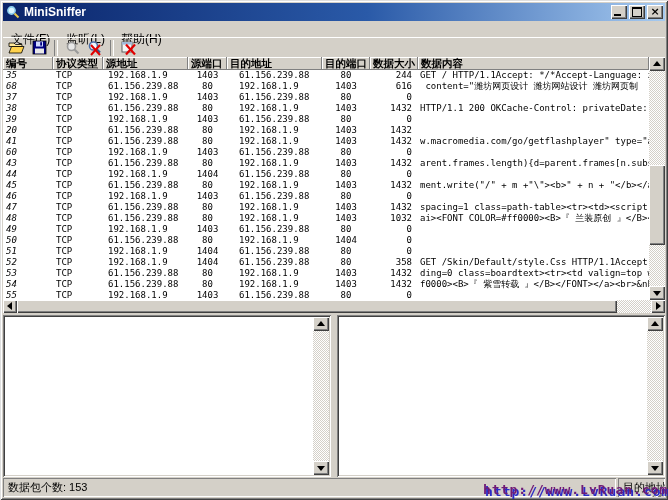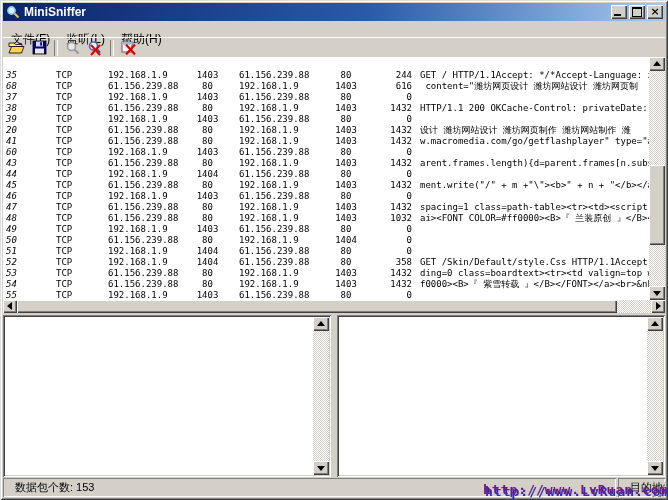--- a/index.html
+++ b/index.html
@@ -90,21 +90,21 @@
     box-shadow: inset 1px 1px 0 #808080, inset -1px -1px 0 #fff,
                 inset 2px 2px 0 #404040, inset -2px -2px 0 #d4d0c8;
   }
   .panel-scroll{position:absolute;right:2px;top:2px;bottom:2px;width:16px;}
   
   .statusbar{
     left:3px;bottom:3px;width:662px;height:19px;display:flex;gap:2px;align-items:stretch;
   }
   .sb-pane{
     box-shadow: inset 1px 1px 0 #808080, inset -1px -1px 0 #fff;
-    font-size:11px;line-height:18px;padding-left:12px;box-sizing:border-box;
+    font-size:11px;line-height:18px;padding-left:5px;box-sizing:border-box;
     white-space:nowrap;overflow:hidden;color:#000;
   }
   .sb-left{flex:1;}
   .sb-right{width:47px;}
   .grip{
     position:absolute;right:3px;bottom:3px;width:13px;height:13px;
     background:repeating-linear-gradient(135deg,#d4d0c8 0 2px,#fff 2px 3px,#808080 3px 5px);
     clip-path:polygon(100% 0,100% 100%,0 100%);
   }
   
@@ -182,20 +182,30 @@
       <rect x="2" y="2" width="10" height="10" fill="#f4f4f4" stroke="#606060" stroke-width="1"></rect>
       <rect x="2" y="2" width="10" height="2.6" fill="#a0b8d8"></rect>
       <line x1="6" y1="4.5" x2="15" y2="14.5" stroke="#e00000" stroke-width="2.2"></line>
       <line x1="15" y1="4.5" x2="6" y2="14.5" stroke="#e00000" stroke-width="2.2"></line>
     </svg>
   </span>
 </div>
 
 <div class="abs tablewrap">
   <div class="tbl-main">
+    <div class="thead">
+        <div class="hcell" style="width: 50px;">编号</div>
+        <div class="hcell" style="width: 50px;">协议类型</div>
+        <div class="hcell" style="width: 85px;">源地址</div>
+        <div class="hcell" style="width: 39px;">源端口</div>
+        <div class="hcell" style="width: 95px;">目的地址</div>
+        <div class="hcell" style="width: 48px;">目的端口</div>
+        <div class="hcell" style="width: 48px;">数据大小</div>
+        <div class="hcell" style="flex: 1 1 0%;">数据内容</div>
+      </div>
     <div class="rows">
         <div class="trow">
           <div class="cell c0" style="width: 50px;">35</div>
           <div class="cell c1" style="width: 50px;">TCP</div>
           <div class="cell c2" style="width: 85px;">192.168.1.9</div>
           <div class="cell c3" style="width: 39px;">1403</div>
           <div class="cell c4" style="width: 95px;">61.156.239.88</div>
           <div class="cell c5" style="width: 48px;">80</div>
           <div class="cell c6" style="width: 48px;">244</div>
           <div class="cell c7" style="flex: 1 1 0%;">GET / HTTP/1.1Accept: */*Accept-Language: zh-c</div>
@@ -241,21 +251,20 @@
           <div class="cell c7" style="flex: 1 1 0%;"></div>
         </div>
         <div class="trow">
           <div class="cell c0" style="width: 50px;">20</div>
           <div class="cell c1" style="width: 50px;">TCP</div>
           <div class="cell c2" style="width: 85px;">61.156.239.88</div>
           <div class="cell c3" style="width: 39px;">80</div>
           <div class="cell c4" style="width: 95px;">192.168.1.9</div>
           <div class="cell c5" style="width: 48px;">1403</div>
           <div class="cell c6" style="width: 48px;">1432</div>
-          <div class="cell c7" style="flex: 1 1 0%;">设计 潍坊网站设计 潍坊网页制作 潍坊网站制作 潍</div>
         </div>
         <div class="trow">
           <div class="cell c0" style="width: 50px;">41</div>
           <div class="cell c1" style="width: 50px;">TCP</div>
           <div class="cell c2" style="width: 85px;">61.156.239.88</div>
           <div class="cell c3" style="width: 39px;">80</div>
           <div class="cell c4" style="width: 95px;">192.168.1.9</div>
           <div class="cell c5" style="width: 48px;">1403</div>
           <div class="cell c6" style="width: 48px;">1432</div>
           <div class="cell c7" style="flex: 1 1 0%;">w.macromedia.com/go/getflashplayer" type="appl</div>

